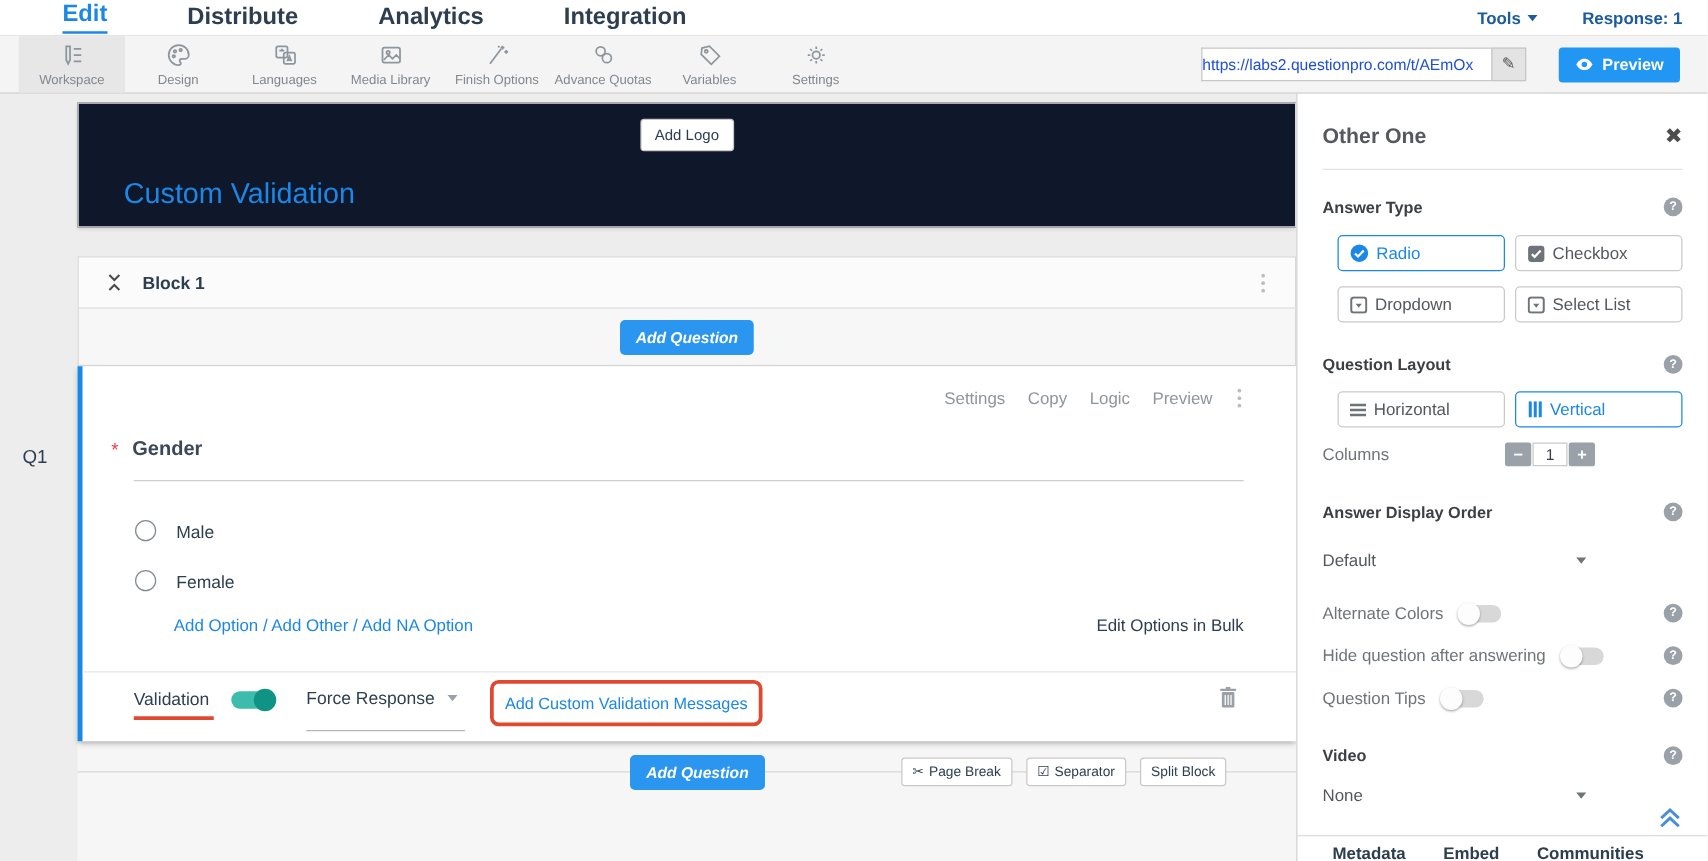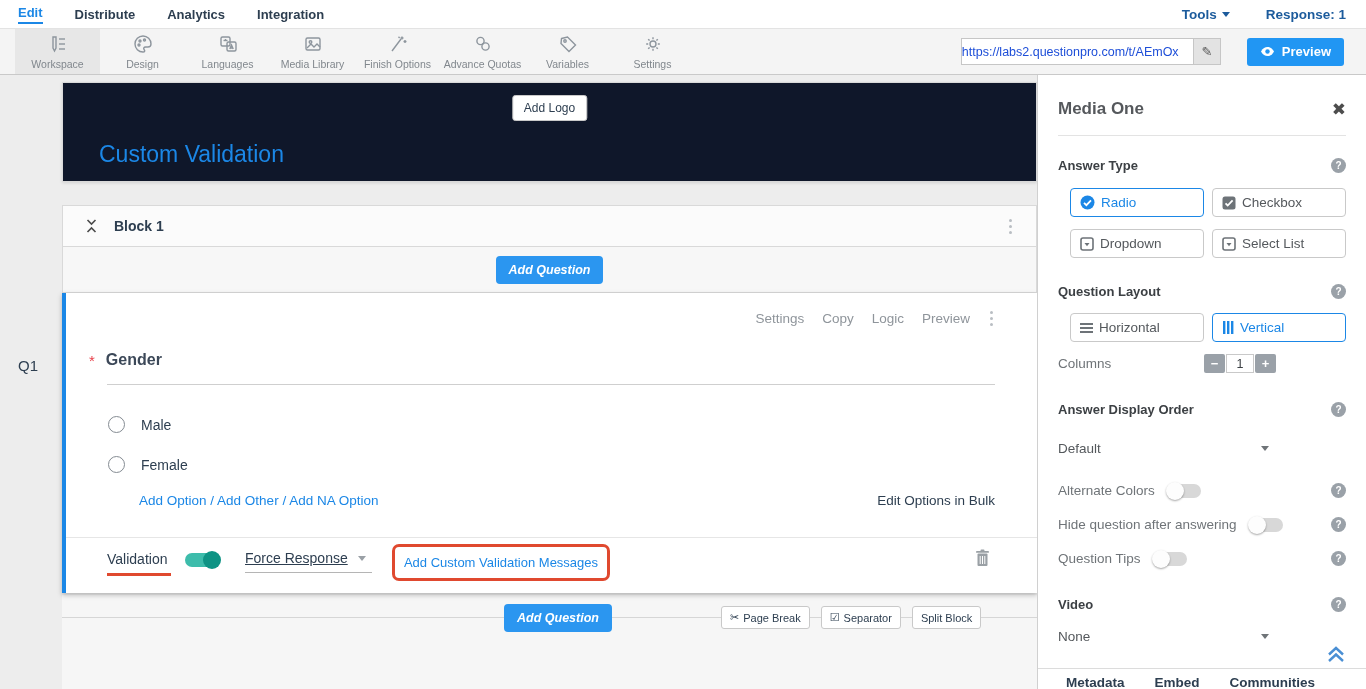--- a/index.html
+++ b/index.html
@@ -4,21 +4,21 @@
 <style>
   * { margin:0; padding:0; box-sizing:border-box; }
   html,body { width:1366px; height:689px; overflow:hidden; }
   body { font-family:"Liberation Sans", sans-serif; background:#fff; color:#2d3e50; }
   .app { position:relative; width:1366px; height:689px; overflow:hidden; }
 
   
   .topnav { position:absolute; top:0; left:0; right:0; height:29px; background:#fff;
             display:flex; align-items:center; border-bottom:1px solid #e3e3e3; }
   .nav-left { display:flex; gap:32px; padding-left:18px; align-items:center; }
-  .nav-item { font-size:13px; font-weight:700; color:#2d3e50; cursor:pointer; text-decoration:none; }
+  .nav-item { font-size:19px; font-weight:700; color:#2d3e50; cursor:pointer; text-decoration:none;margin-left:32px; }
   .nav-item.active { color:#1b87e6; border-bottom:2px solid #1b87e6; padding-bottom:2px; }
   .nav-right { margin-left:auto; display:flex; gap:36px; padding-right:20px; align-items:center; }
   .nav-tools { font-size:13.5px; font-weight:700; color:#1c5b9c; display:flex; align-items:center; gap:5px; cursor:pointer; }
   .caret-navy { width:0; height:0; border-left:4px solid transparent; border-right:4px solid transparent; border-top:5px solid #1c5b9c; display:inline-block; }
   .nav-response { font-size:13.5px; font-weight:700; color:#1c5b9c; }
 
   
   .toolbar { position:absolute; top:29px; left:0; right:0; height:46px; background:#f4f4f4;
              border-bottom:1px solid #c9c9c9; display:flex; align-items:stretch; }
   .tb-items { display:flex; padding-left:15px; }
@@ -76,21 +76,21 @@
   .add-links { position:absolute; left:73px; top:200px; font-size:13.5px; color:#1b87e6; }
   .add-links span.lnk { cursor:pointer; }
   .bulk-link { position:absolute; right:42px; top:200px; font-size:13.5px; color:#2d3e50; cursor:pointer; }
   .v-divider { position:absolute; left:0; right:0; top:244px; border-top:1px solid #e6e6e6; }
   .validation-row { position:absolute; left:0; right:0; top:244px; height:56px; }
   .validation-label { position:absolute; left:41px; top:14px; font-size:14px; color:#2d3e50; }
   .red-underline { position:absolute; left:41px; top:36px; width:64px; height:3px; background:#e0492f; }
   .toggle-on { position:absolute; left:119px; top:16px; width:34px; height:14px; background:#3dbcab; border-radius:8px; cursor:pointer; }
   .toggle-on .knob { position:absolute; right:-2px; top:-2px; width:18px; height:18px; border-radius:50%; background:#0e9384; }
   .force-resp { position:absolute; left:179px; top:13px; display:flex; align-items:center; gap:10px;
-                border-bottom:1px solid #b5b5b5; padding-bottom:6px; cursor:pointer; padding-right:6px;text-decoration:underline; }
+                border-bottom:1px solid #b5b5b5; padding-bottom:18px; cursor:pointer; padding-right:6px; }
   .force-resp-label { font-size:14px; color:#2d3e50; }
   .caret-gray { width:0; height:0; border-left:4px solid transparent; border-right:4px solid transparent; border-top:5px solid #9aa0a6; }
   .red-annot-box { position:absolute; left:326px; top:7px; width:218px; height:37px; border:3px solid #e0492f;
                    border-radius:7px; display:flex; align-items:center; justify-content:center; background:#fff; }
   .custom-val-link { font-size:13px; color:#1b87e6; cursor:pointer; white-space:nowrap; }
   .trash-btn { position:absolute; right:47px; top:12px; cursor:pointer; }
 
   .bottom-line { position:absolute; left:62px; top:542px; width:975px; border-top:1px solid #d6d6d6; }
   .add-question-btn2 { position:absolute; left:504px; top:529px; }
   .frag-btns { position:absolute; left:721px; top:531px; display:flex; gap:11px; }
@@ -357,21 +357,21 @@
         <button class="frag-btn">
           <span>Split Block</span>
         </button>
       </div>
     </div>
 
     <aside class="sidebar">
       <div class="sb-inner">
 
         <div class="sb-title-row">
-          <span class="sb-title">Media One</span>
+          <span class="sb-title">Other One</span>
           <span class="sb-close glyph">✖</span>
         </div>
         <div class="sb-divider"></div>
 
         <div class="sb-label-row" style="top:83px;">
           <span class="sb-label">Answer Type</span>
           <span class="help-icon">?</span>
         </div>
         <div class="type-grid" style="top:113px;">
           <button class="type-btn selected">

